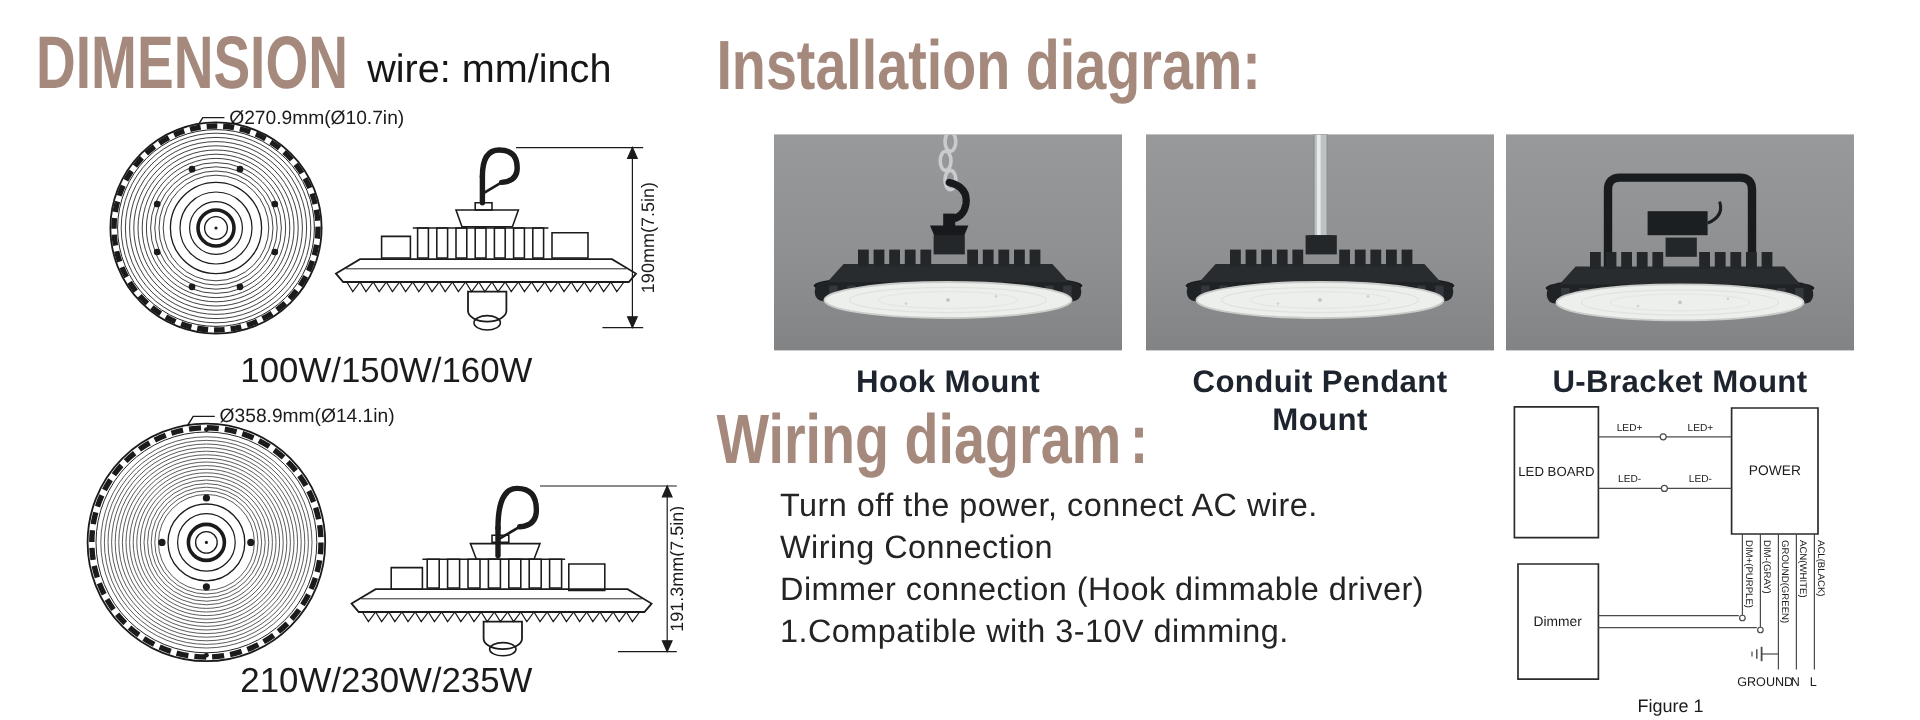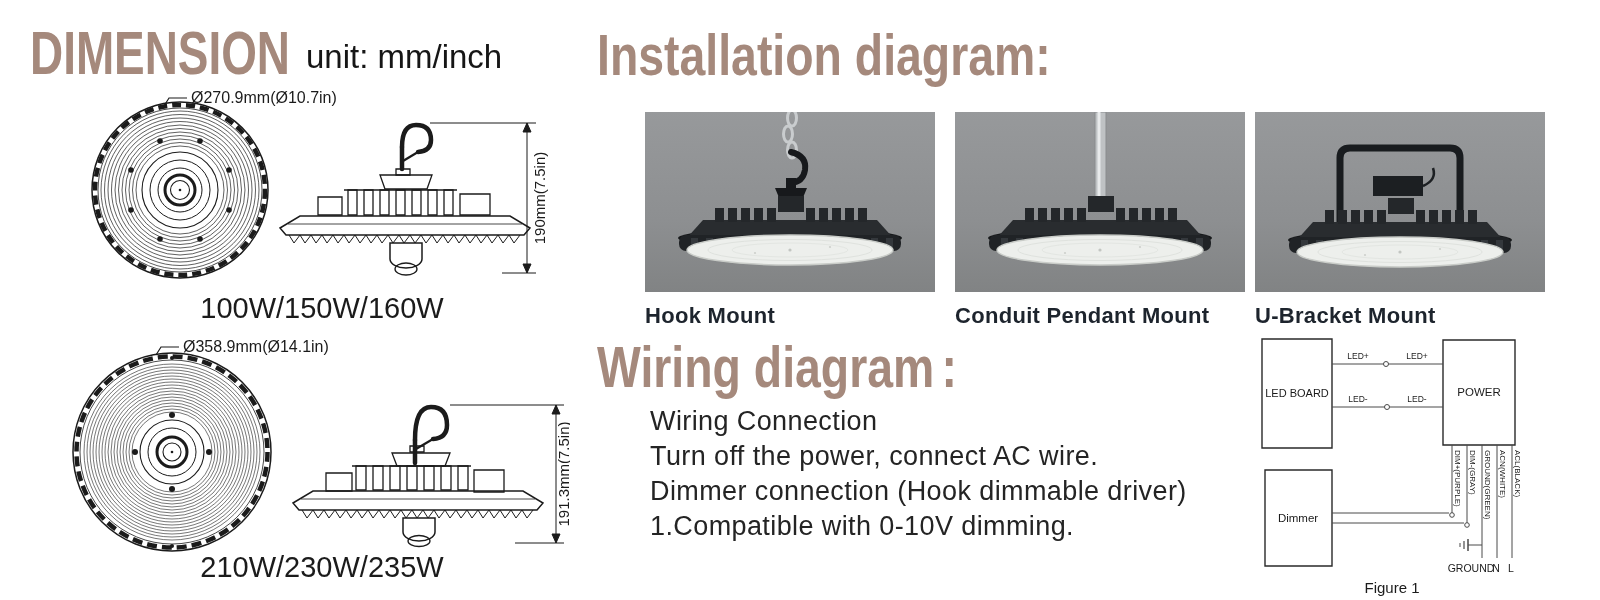--- a/index.html
+++ b/index.html
@@ -9,21 +9,21 @@
   .hdr{position:absolute;font-weight:700;color:var(--heading,#a5897c);white-space:nowrap;
        transform-origin:0 0;line-height:1;}
   #dim-title{left:30px;top:22px;font-size:62px;transform:scaleX(.74);}
   #unit-label{position:absolute;left:306px;top:40px;font-size:33px;color:#161616;
               white-space:nowrap;line-height:1;}
   #install-title{left:597px;top:26px;font-size:58px;transform:scaleX(.8);}
   #wiring-title-wrap{left:597px;top:338px;font-size:58px;transform:scaleX(.8);}
   #wiring-title-wrap .colon{margin-left:9px;}
   .photo{position:absolute;top:112px;width:290px;height:180px;
          background:linear-gradient(180deg,var(--photo-bg-top,#97999b) 0%,#8d8f91 60%,var(--photo-bg-bottom,#818384) 100%);}
-  .caption{position:absolute;top:303px;width:290px;font-size:22px;
+  .caption{position:absolute;top:303px;width:290px;text-align:center;font-size:26px;
            font-weight:700;color:var(--caption,#1d242d);letter-spacing:.3px;}
   #wiring-lines{position:absolute;left:650px;top:404px;font-size:27px;line-height:35px;
                 color:var(--body-text,#242424);letter-spacing:.4px;white-space:nowrap;}
   svg text{font-family:"Liberation Sans", sans-serif;fill:#1b1b1b;}
   .tech line, .tech path, .tech polyline, .tech polygon, .tech circle, .tech rect, .tech ellipse{
       vector-effect:non-scaling-stroke;}
 </style>
 </head>
 <body>
 
@@ -65,21 +65,21 @@
       <circle cx="145" cy="128" r="1.6" fill="#c3c6c2"></circle>
       <circle cx="110" cy="131" r="1.1" fill="#cdd0cc"></circle>
         <circle cx="185" cy="125" r="1.1" fill="#cdd0cc"></circle>
     </g>
   </defs>
 </svg>
 
 <div id="stage">
 
   <div class="hdr" id="dim-title">DIMENSION</div>
-  <div id="unit-label">unit: mm/inch</div>
+  <div id="unit-label">wire: mm/inch</div>
 
   <svg class="abs tech" style="left:50px;top:85px" width="510" height="250" viewBox="0 0 510 250">
     <g stroke="#1b1b1b" fill="none">
       <circle cx="130" cy="105" r="88" stroke-width="1.5"></circle>
       <circle cx="130" cy="105" r="85" stroke-width="4.5" stroke-dasharray="9 5"></circle>
       <circle cx="130" cy="105" r="82" stroke-width=".8"></circle>
       <circle cx="130" cy="105" r="79" stroke-width=".7"></circle>
         <circle cx="130" cy="105" r="75.5" stroke-width=".7"></circle>
       <circle cx="130" cy="105" r="72" stroke-width=".7"></circle>
         <circle cx="130" cy="105" r="68.5" stroke-width=".7"></circle>
@@ -261,24 +261,24 @@
 
   <div class="caption" style="left:645px">Hook Mount</div>
   <div class="caption" style="left:1255px">U-Bracket Mount</div>
   <div class="caption" style="left:955px">Conduit Pendant Mount</div>
 
   <div class="hdr" id="wiring-title-wrap">
     <span>Wiring diagram</span><span class="colon">:</span>
   </div>
 
   <div id="wiring-lines">
+    <div>Turn off the power, connect AC wire.</div>
     <div>Wiring Connection</div>
-    <div>Turn off the power, connect AC wire.</div>
     <div>Dimmer connection (Hook dimmable driver)</div>
-    <div>1.Compatible with 0-10V dimming.</div>
+    <div>1.Compatible with 3-10V dimming.</div>
   </div>
 
   <svg class="abs tech" style="left:1215px;top:332px" width="385" height="268" viewBox="0 0 385 268">
     <g stroke="#2a2a2a" fill="#ffffff" stroke-width="1.4">
       <rect x="47" y="7" width="70" height="109"></rect>
       <rect x="228" y="8" width="72" height="105"></rect>
       <rect x="50" y="138" width="67" height="96"></rect>
     </g>
     <text x="82" y="65" text-anchor="middle" font-size="11">LED BOARD</text>
     <text x="264" y="64" text-anchor="middle" font-size="11.5">POWER</text>

